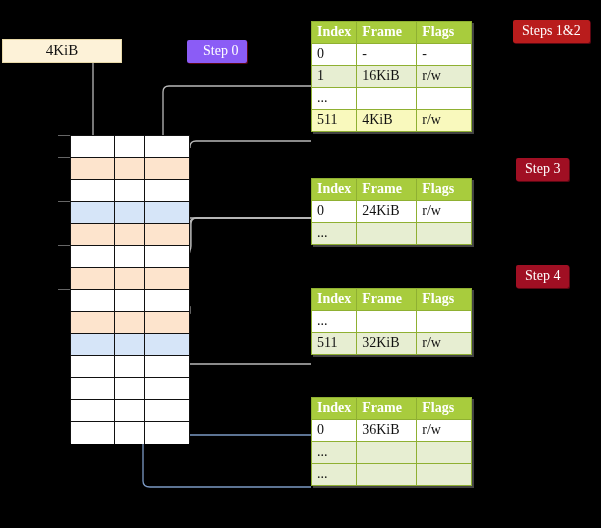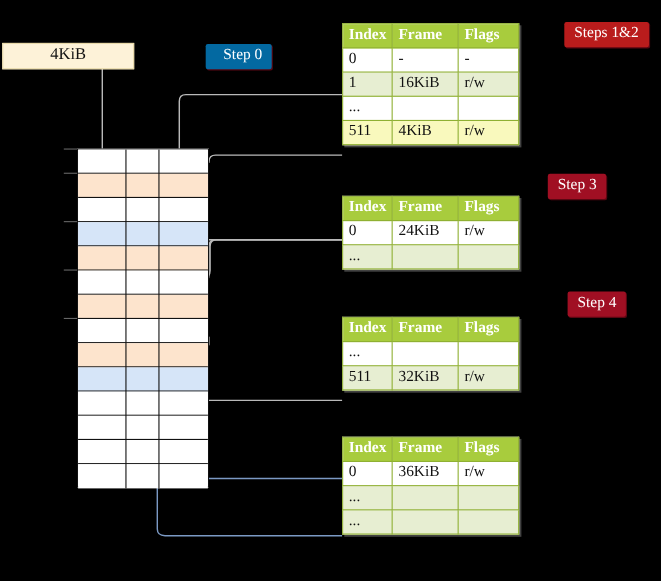--- a/index.html
+++ b/index.html
@@ -150,23 +150,23 @@
     <g fill="none" stroke="#7b99c4" stroke-width="1.3">
 
       <path d="M311,435 L166,435 Q159,435 159,429 L159,215" marker-end="url(#arrow-blue-up)"></path>
 
       <path d="M311,487 L150,487 Q143,487 143,481 L143,338" marker-end="url(#arrow-blue-up)"></path>
     </g>
   </svg>
 
   <div class="src-box" id="src-box" style="left: 2px; top: 39px; width: 118px; height: 22px; background: rgb(253, 242, 216);">4KiB</div>
 
-  <div class="step-badge" id="badge-step0" style="left: 187px; top: 40px; background: #0369a1; padding-left: 16px;">Step 0</div>
+  <div class="step-badge" id="badge-step0" style="left: 187px; top: 40px; background: #8b5cf6; padding-left: 16px;">Step 0</div>
   <div class="step-badge" id="badge-steps12" style="left: 513px; top: 20px; background: #b91c1c;">Steps 1&amp;2</div>
-  <div class="step-badge" id="badge-step3" style="left: 498px; top: 158px; background: rgb(160, 15, 35);">Step 3</div>
+  <div class="step-badge" id="badge-step3" style="left: 516px; top: 158px; background: rgb(160, 15, 35);">Step 3</div>
   <div class="step-badge" id="badge-step4" style="left: 516px; top: 265px; background: rgb(160, 15, 35);">Step 4</div>
 
   <div id="memcol" style="left: 70px; top: 135px; width: 120px; height: 308px;">
       <div class="mem-row white" style="top: 0px; height: 22px;"></div>
       <div class="mem-row orange" style="top: 22px; height: 22px;"></div>
       <div class="mem-row white" style="top: 44px; height: 22px;"></div>
       <div class="mem-row blue" style="top: 66px; height: 22px;"></div>
       <div class="mem-row orange" style="top: 88px; height: 22px;"></div>
       <div class="mem-row white" style="top: 110px; height: 22px;"></div>
       <div class="mem-row orange" style="top: 132px; height: 22px;"></div>

